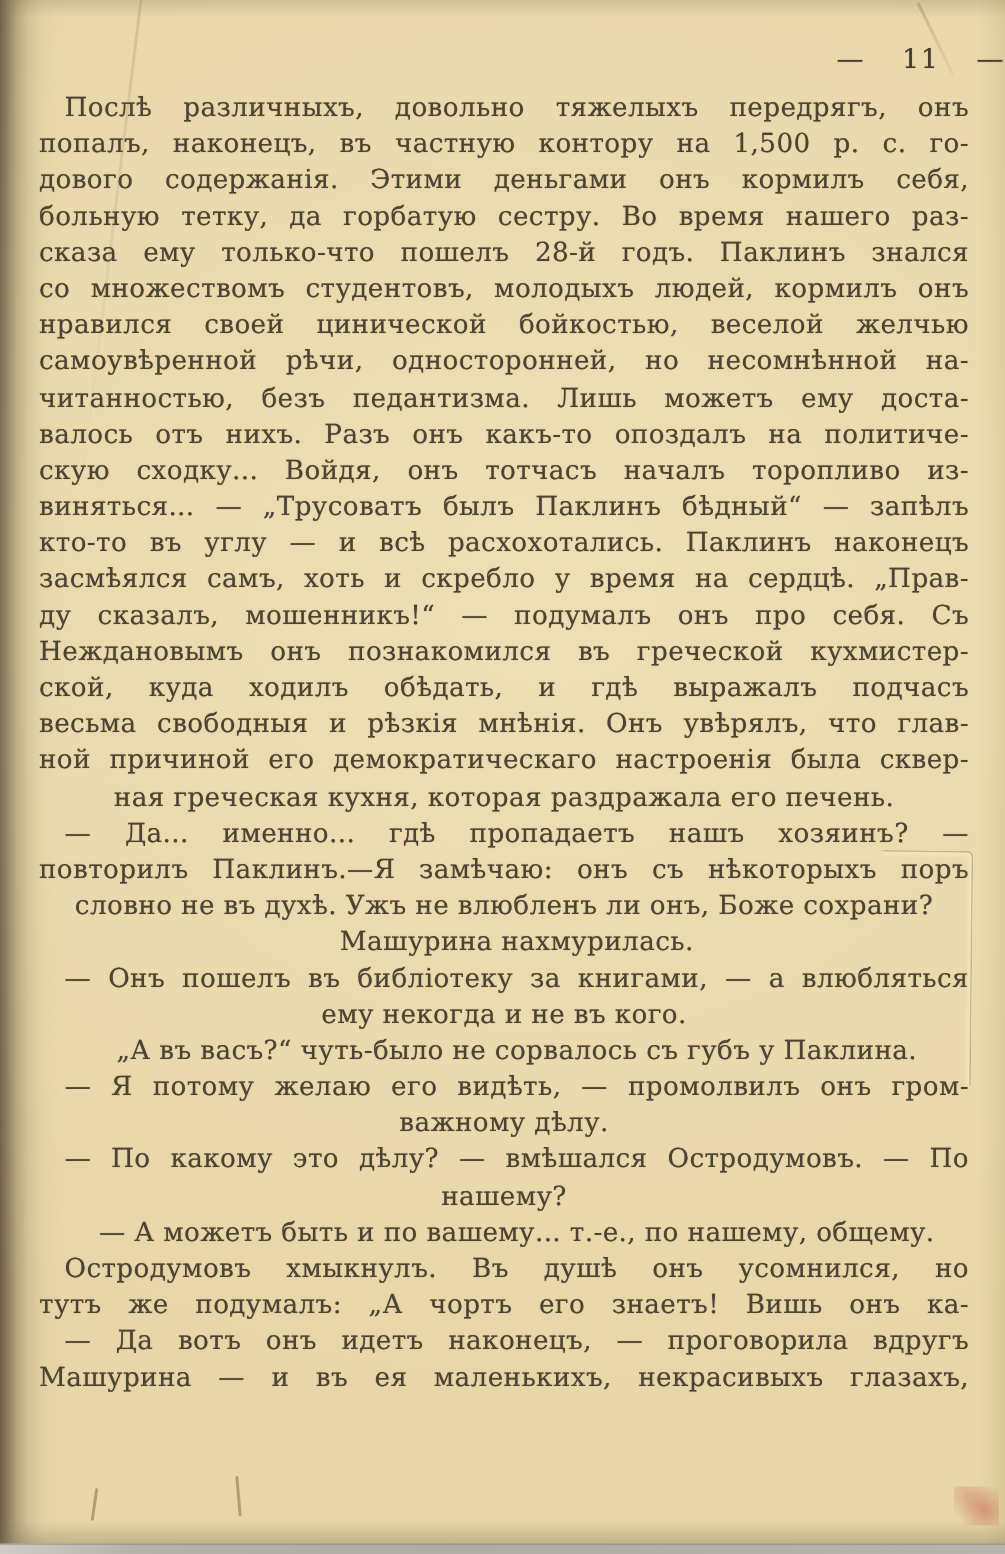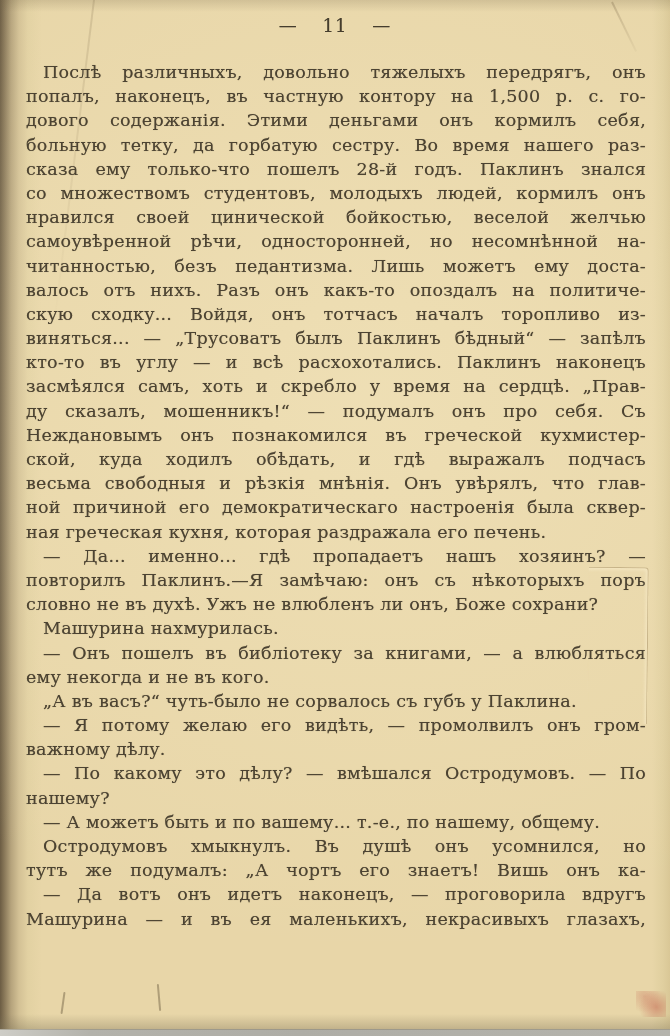--- a/index.html
+++ b/index.html
@@ -19,30 +19,30 @@
   }
   .page::after{ 
     content:"";position:absolute;left:0;right:0;bottom:6px;height:16px;
     background:linear-gradient(0deg, rgba(125,115,88,0.38), rgba(125,115,88,0));
   }
   .bottom-strip{
     position:absolute;left:0;right:0;bottom:0;height:7px;
     background:linear-gradient(90deg,#cecdc7 0px,#b3b2ab 90px,#aeada6 300px,#b5b4ad 100%);
   }
   .header{
-    position:absolute;top:15px;left:0;width:670px;text-align:center;
+    position:absolute;top:29px;left:0;width:670px;text-align:right;
     font-size:18px;letter-spacing:1px;word-spacing:18px;color:#453d2d;
     text-shadow:0 0 0.6px rgba(69,61,45,0.6);
   }
   .text-block{
     position:absolute;left:26px;top:60px;width:620px;
     font-size:17.5px;line-height:24.2px;letter-spacing:0.25px;
     color:#4c4332;text-shadow:0 0 0.7px rgba(76,67,50,0.55);
   }
-  .line{height:24.2px;white-space:normal;text-align:left;}
+  .line{height:24.2px;white-space:normal;text-align:center;}
   .line.just{text-align:justify;text-align-last:justify;}
   .line.indent{padding-left:17px;}
   
   .fold-left{
     position:absolute;left:93px;top:0;width:2px;height:330px;
     background:linear-gradient(180deg,rgba(118,99,68,0.20),rgba(118,99,68,0));
     transform:rotate(7deg);transform-origin:top center;
   }
   .crease-topright{
     position:absolute;left:611px;top:2px;width:2px;height:55px;

